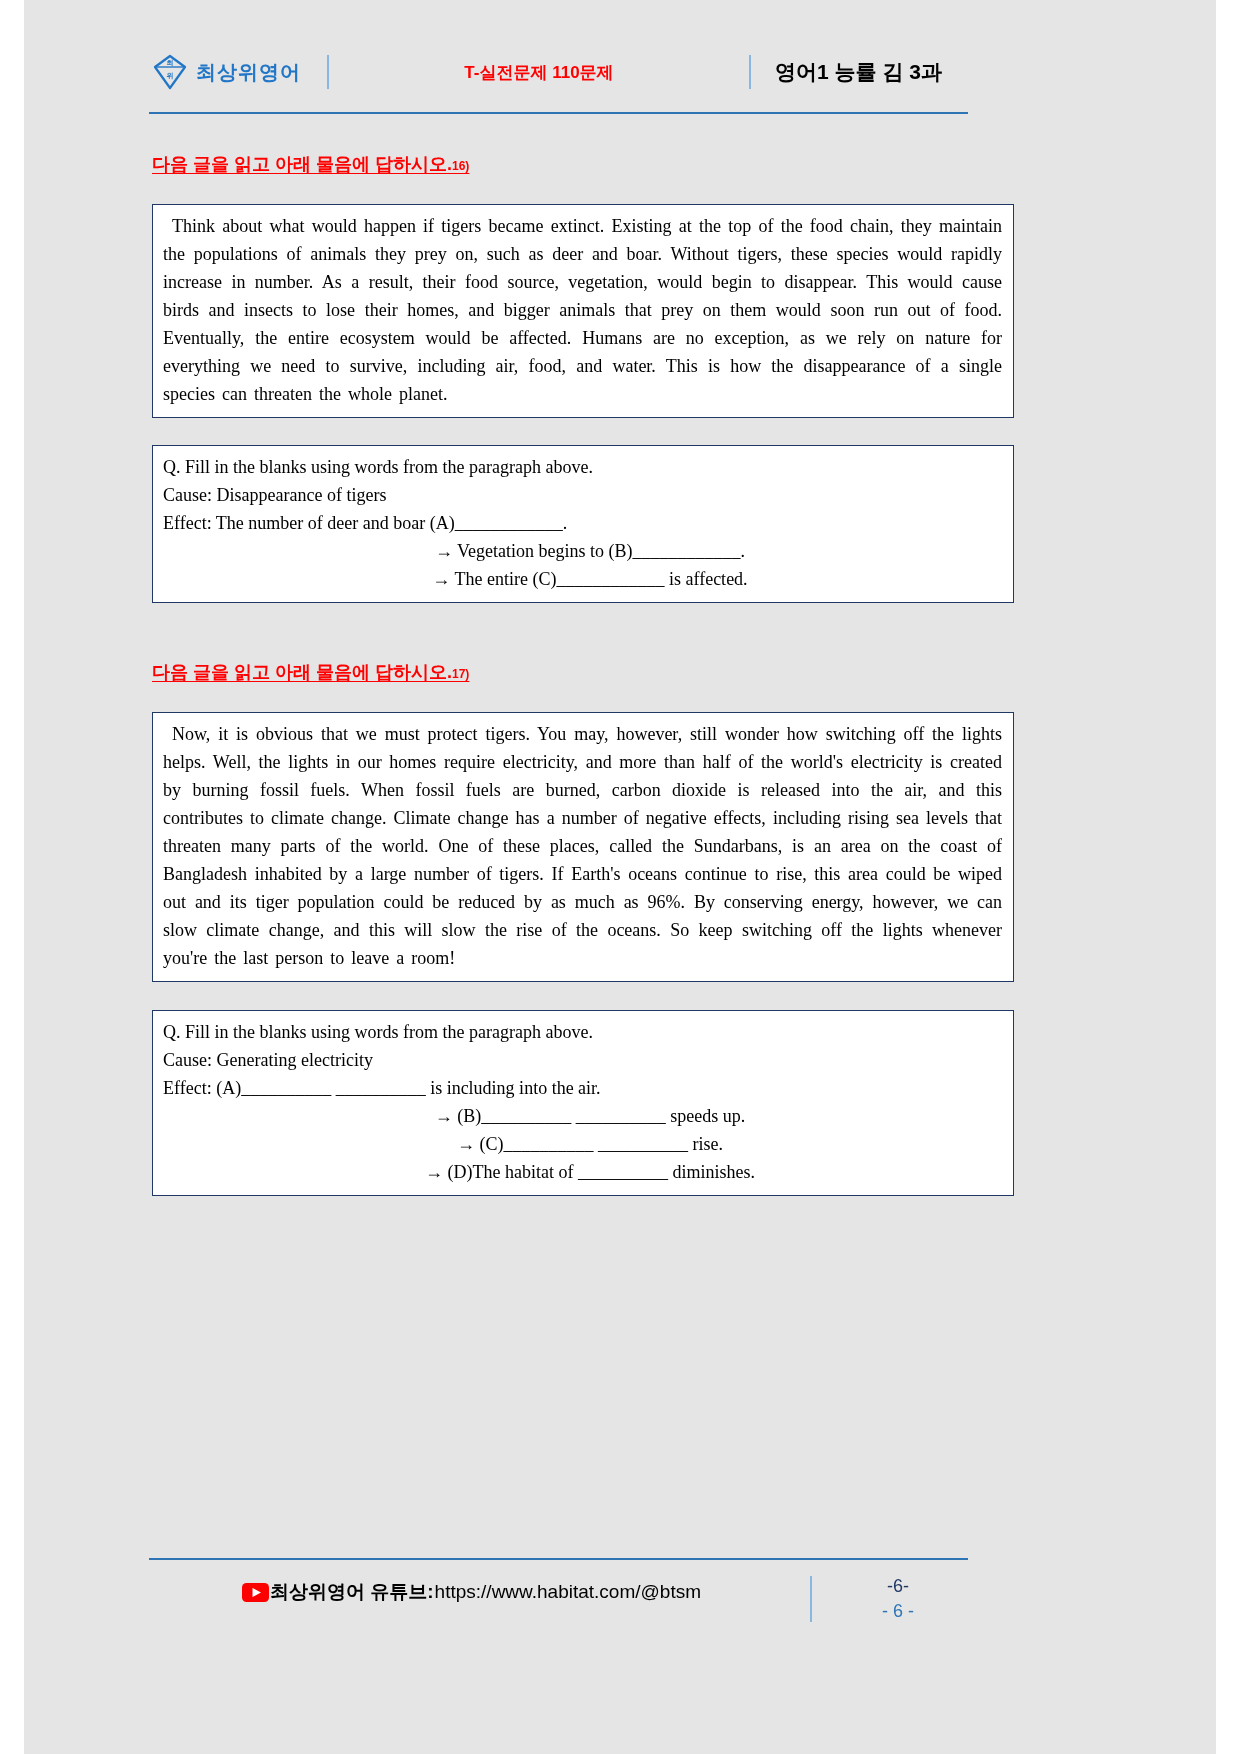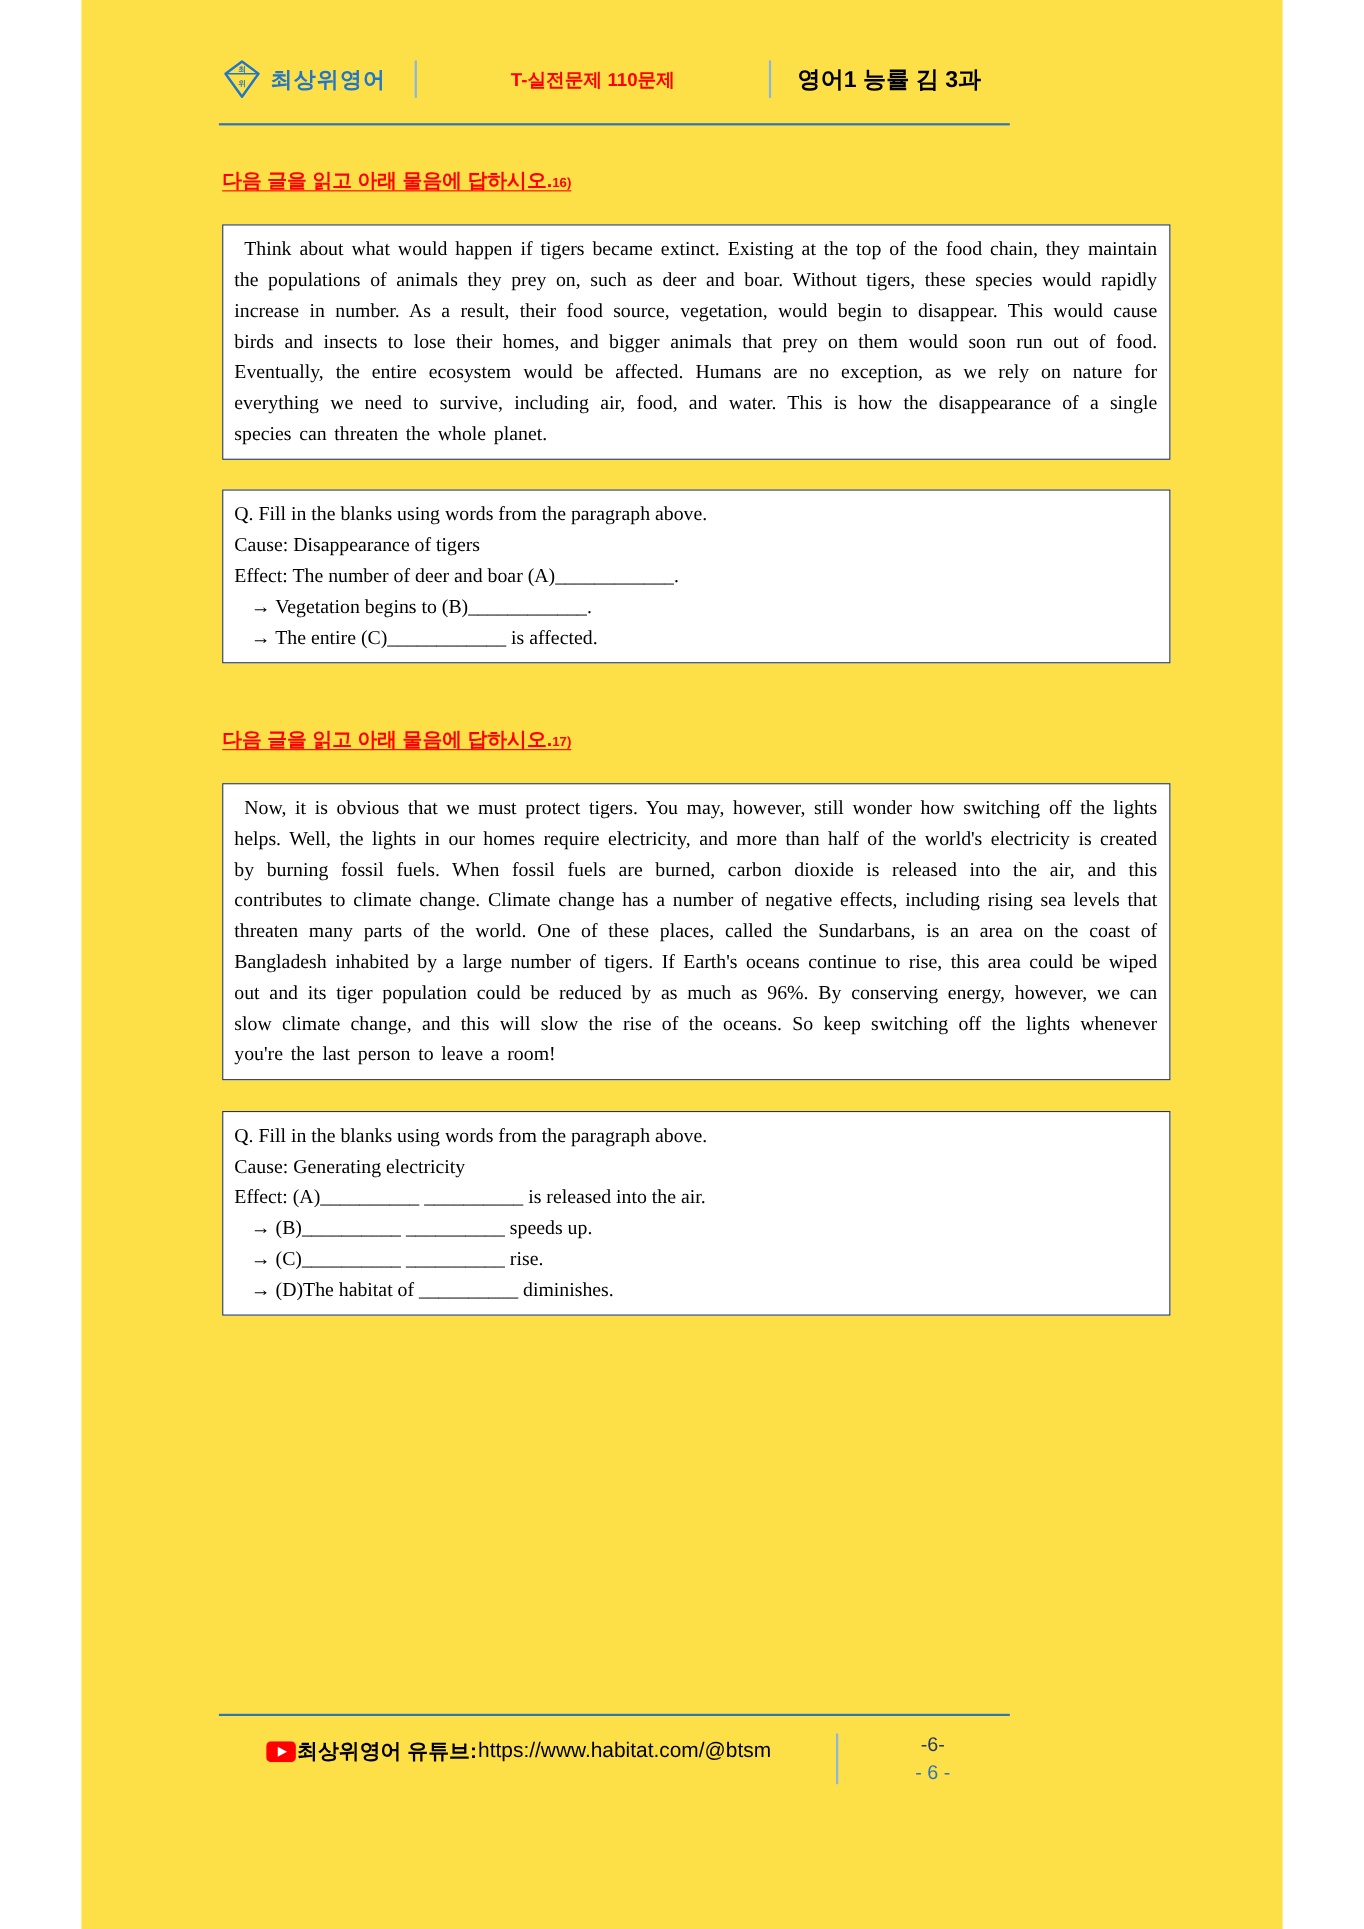--- a/index.html
+++ b/index.html
@@ -1,21 +1,21 @@
 <!DOCTYPE html>
 <html><head>
 <meta charset="utf-8">
 <style>
   * { margin:0; padding:0; box-sizing:border-box; }
   html,body { background:#ffffff; }
   .page {
     position:relative;
-    width:1092px; height:1754px;
+    width:1192px; height:1754px;
     margin:0 auto;
-    background:#fde047;
+    background:#e5e5e5;
     font-family:"Liberation Serif", serif;
     color:#000;
     overflow:hidden;
   }
 
   
   .header {
     position:absolute; top:54px; left:128px; right:250px;
     display:flex; align-items:center;
   }
@@ -60,21 +60,21 @@
     font-size:18px; line-height:28px;
     background:#fff;
     margin-top:28px;
   }
   .passage {
     text-align:justify;
     text-indent:9px;
     word-spacing:2.5px;
   }
   .qbox .qline { white-space:nowrap; }
-  .qline.indent { padding-left:15px; }
+  .qline.indent { padding-left:15px;text-align:center; }
 
   .qbox1 { margin-top:27px; }
   .section2-heading { margin-top:57px; }
   .qbox2 { margin-top:28px; }
 
   
   .footer { position:absolute; left:125px; right:248px; top:1558px; }
   .footer-rule { height:2px; background:#2e75b6; }
   .footer-row { display:flex; align-items:flex-start; margin-top:16px; }
   .footer-center {
@@ -135,21 +135,21 @@
 
     <div class="section-heading section2-heading">
       <span>다음 글을 읽고 아래 물음에 답하시오.</span><span class="heading-note">17)</span>
     </div>
 
     <div class="box passage">Now, it is obvious that we must protect tigers. You may, however, still wonder how switching off the lights helps. Well, the lights in our homes require electricity, and more than half of the world's electricity is created by burning fossil fuels. When fossil fuels are burned, carbon dioxide is released into the air, and this contributes to climate change. Climate change has a number of negative effects, including rising sea levels that threaten many parts of the world. One of these places, called the Sundarbans, is an area on the coast of Bangladesh inhabited by a large number of tigers. If Earth's oceans continue to rise, this area could be wiped out and its tiger population could be reduced by as much as 96%. By conserving energy, however, we can slow climate change, and this will slow the rise of the oceans. So keep switching off the lights whenever you're the last person to leave a room!</div>
 
     <div class="box qbox qbox2">
       <div class="qline">Q. Fill in the blanks using words from the paragraph above.</div>
       <div class="qline">Cause: Generating electricity</div>
-      <div class="qline">Effect: (A)__________ __________  is released into the air.</div>
+      <div class="qline">Effect: (A)__________ __________  is including into the air.</div>
       <div class="qline indent">→ (B)__________ __________  speeds up.</div>
       <div class="qline indent">→ (C)__________ __________  rise.</div>
       <div class="qline indent">→ (D)The habitat of __________  diminishes.</div>
     </div>
 
   </div>
 
   <div class="footer">
     <div class="footer-rule"></div>
     <div class="footer-row">

